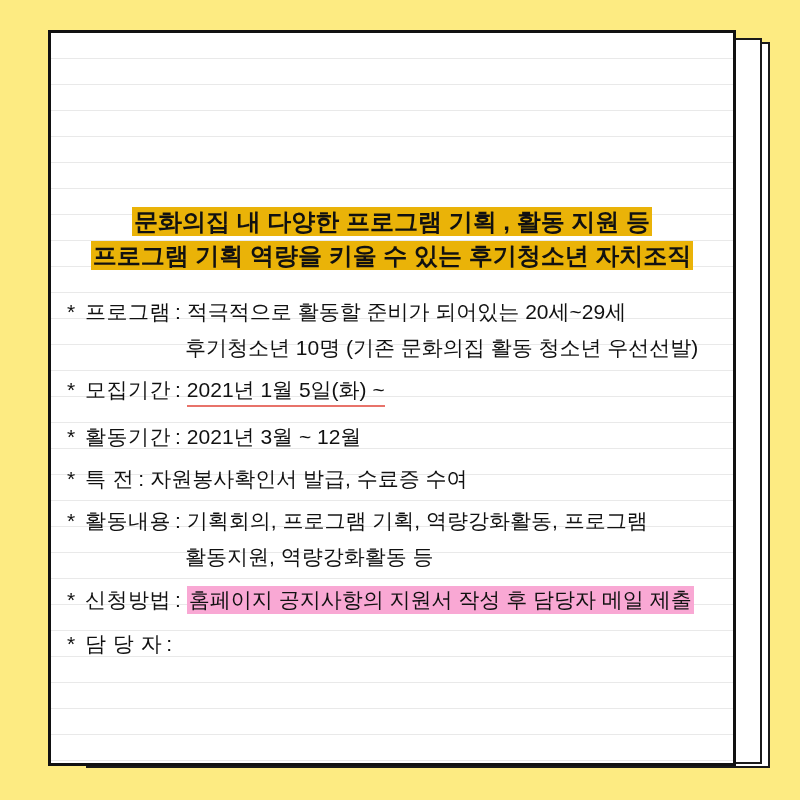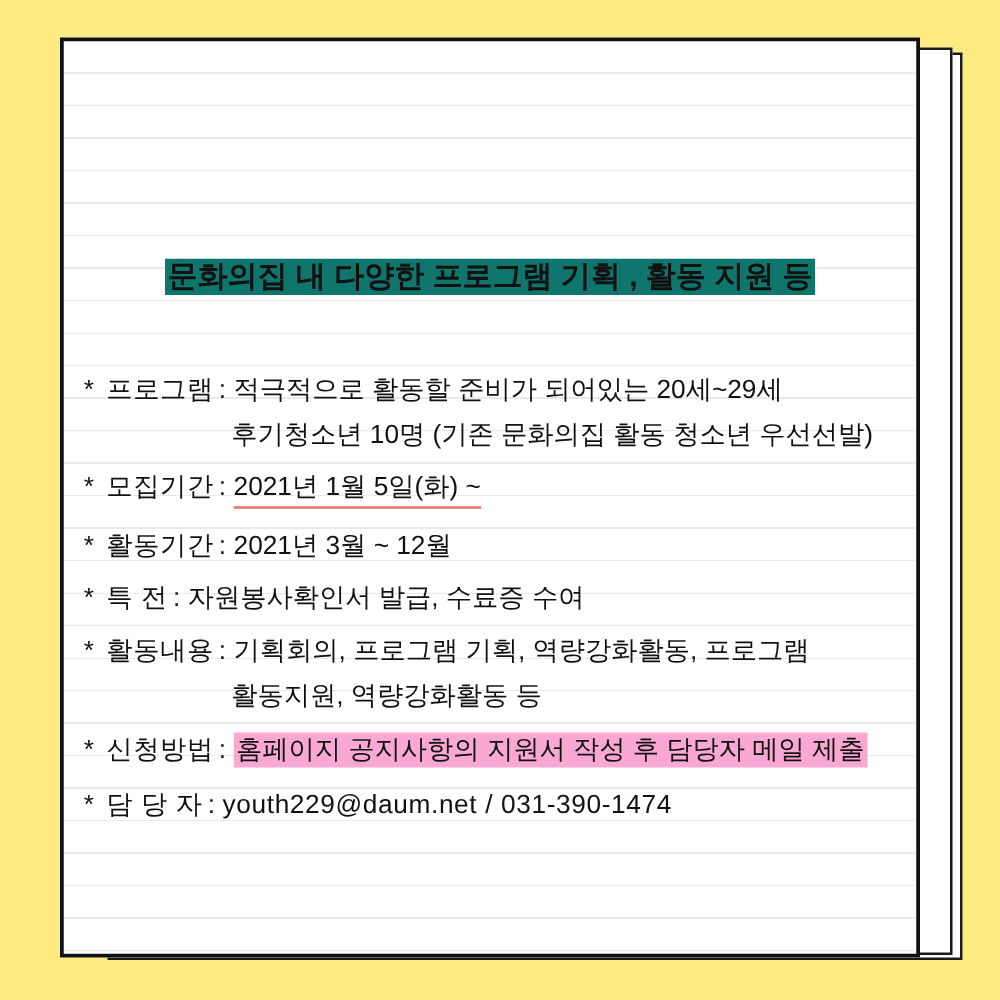--- a/index.html
+++ b/index.html
@@ -115,21 +115,21 @@
     left: 0;
     right: 0;
     top: 172px;
     text-align: center;
     font-size: 24px;
     font-weight: bold;
     color: #111111;
     line-height: 1.42;
   }
   .subtitle .hl {
-    background: #0f766e;
+    background: #eab308;
     padding: 1px 2px;
   }
   
   .body-list {
     position: absolute;
     left: 16px;
     right: 16px;
     top: 266px;
   }
   .row {
@@ -187,20 +187,23 @@
   <div class="sheet">
     <div class="rules"></div>
 
     <div class="content">
 
 
       <div class="subtitle">
         <div>
           <span class="hl">문화의집 내 다양한 프로그램 기획 , 활동 지원 등</span>
         </div>
+        <div>
+          <span class="hl">프로그램 기획 역량을 키울 수 있는 후기청소년 자치조직</span>
+        </div>
       </div>
 
       <div class="body-list">
 
         <div class="row">
           <span class="star">*</span>
           <span class="label">프로그램</span>
           <span class="sep">:</span>
           <span class="value">적극적으로 활동할 준비가 되어있는 20세~29세</span>
         </div>
@@ -243,19 +246,18 @@
           <span class="star">*</span>
           <span class="label">신청방법</span>
           <span class="sep">:</span>
           <span class="value hl-orange">홈페이지 공지사항의 지원서 작성 후 담당자 메일 제출</span>
         </div>
 
         <div class="row">
           <span class="star">*</span>
           <span class="label">담 당 자</span>
           <span class="sep">:</span>
-          <span class="value mono-ish">youth229@daum.net / 031-390-1474</span>
         </div>
 
       </div>
     </div>
   </div>
 </div>
 
 </body></html>

